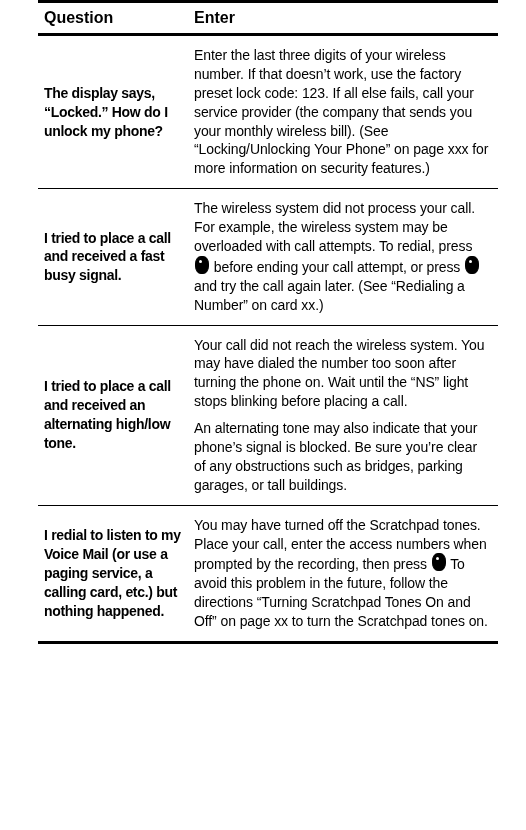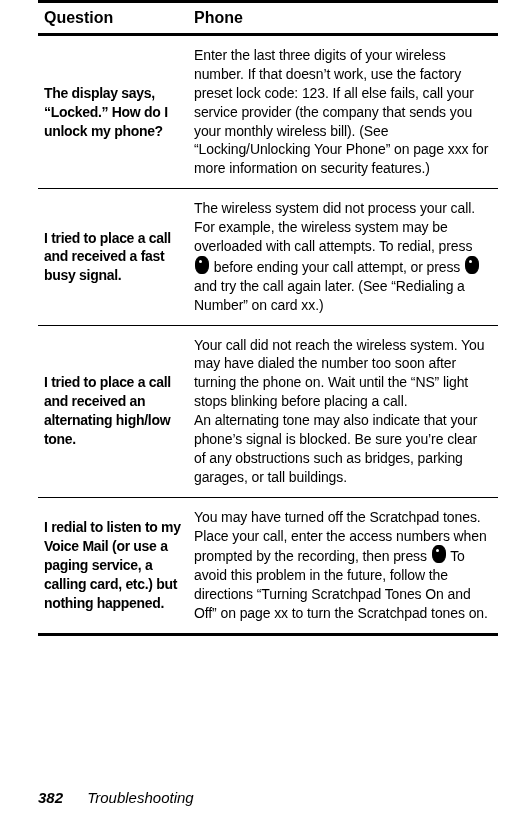--- a/index.html
+++ b/index.html
@@ -61,20 +61,21 @@
   }
   .footer .pagenum {
     font-weight: bold;
     font-style: italic;
     margin-right: 20px;
   }
   .footer .section {
     font-style: italic;
   }
   .para + .para {
+    margin-top: 8px;
   }
   .icon-oval {
     display: inline-block;
     vertical-align: -2px;
     width: 12px;
     height: 16px;
     border: 1.5px solid #000;
     border-radius: 6px / 8px;
     background: #000;
     position: relative;
@@ -95,21 +96,21 @@
 <div class="page">
 
   <table>
     <colgroup>
       <col class="qcol">
       <col class="acol">
     </colgroup>
     <thead>
       <tr>
         <th>Question</th>
-        <th>Phone</th>
+        <th>Enter</th>
       </tr>
     </thead>
     <tbody>
       <tr class="bodyrow">
         <td class="question">The display says, “Locked.” How do I unlock my phone?</td>
         <td>Enter the last three digits of your wireless number. If that doesn’t work, use the factory preset lock code: 123. If all else fails, call your service provider (the company that sends you your monthly wireless bill). (See “Locking/Unlocking Your Phone” on page xxx for more information on security features.)</td>
       </tr>
 
       <tr class="bodyrow">
         <td class="question">I tried to place a call and received a fast busy signal.</td>
@@ -128,18 +129,14 @@
 
       <tr class="bodyrow lastrow">
         <td class="question">I redial to listen to my Voice Mail (or use a paging service, a calling card, etc.) but nothing happened.</td>
         <td>
           <span>You may have turned off the Scratchpad tones. Place your call, enter the access numbers when prompted by the recording, then press </span><span class="icon-oval"></span><span>     To avoid this problem in the future, follow the directions “Turning Scratchpad Tones On and Off” on page xx to turn the Scratchpad tones on.</span>
         </td>
       </tr>
     </tbody>
   </table>
 
-  <div class="footer">
-    <span class="pagenum">382</span>
-    <span class="section">Troubleshooting</span>
-  </div>
 
 </div>
 
 </body></html>

